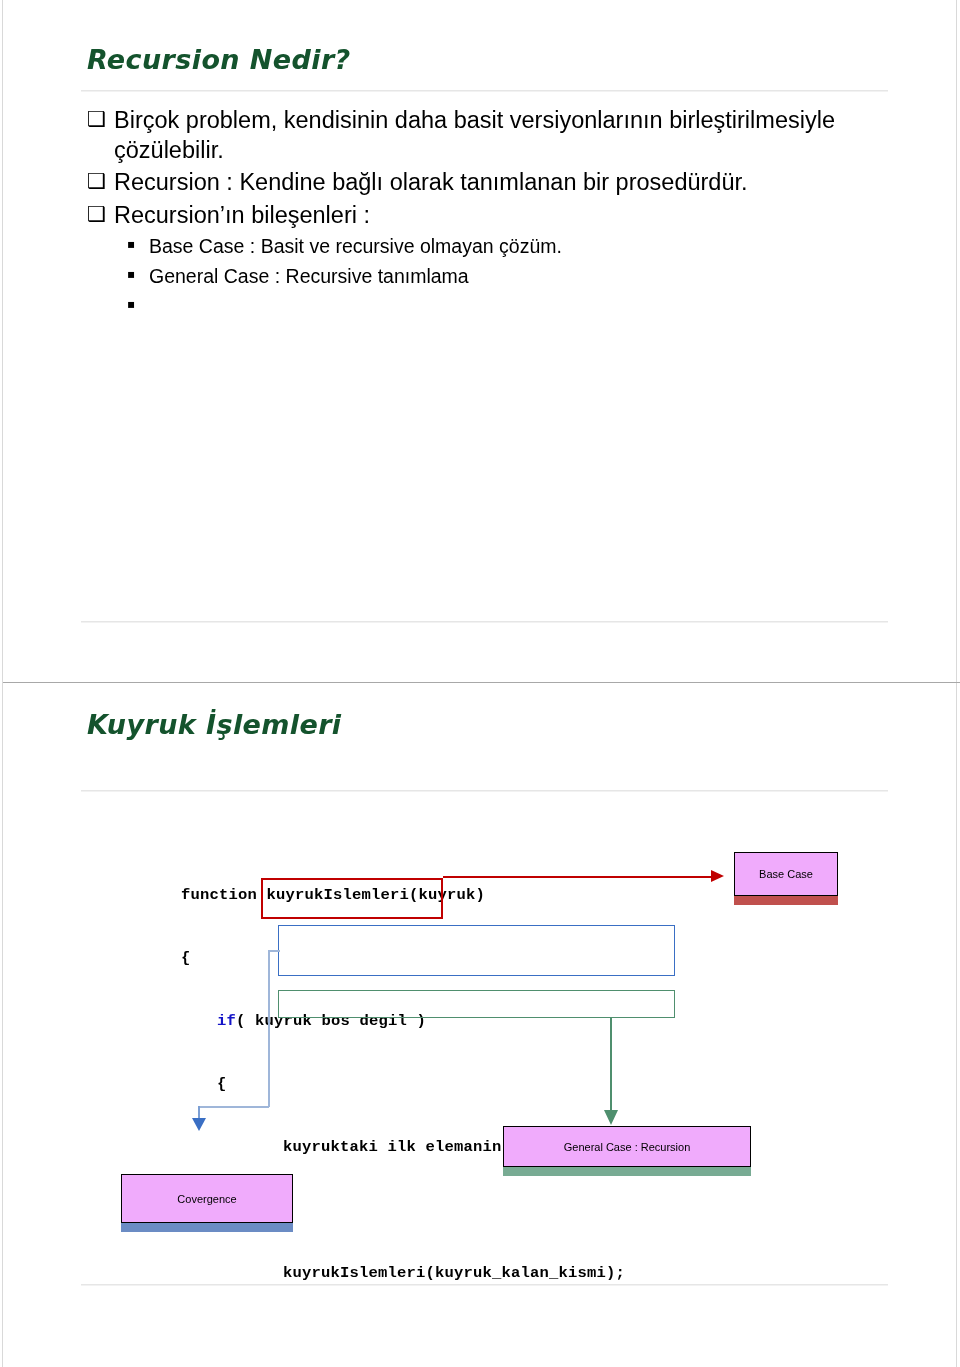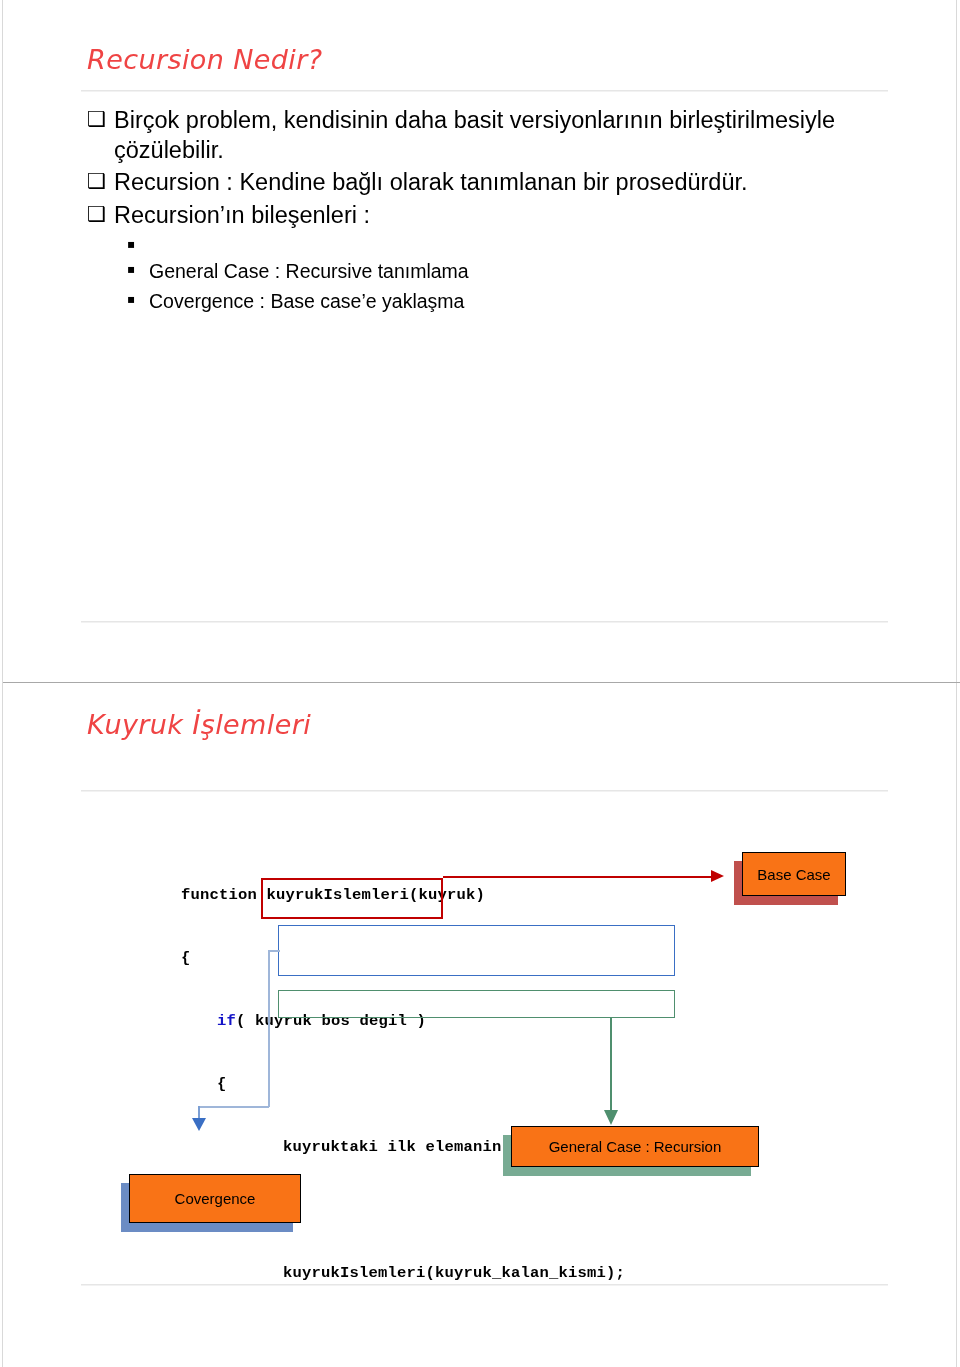--- a/index.html
+++ b/index.html
@@ -18,22 +18,22 @@
   #slide-1{top:0;height:682px;}
   #slide-2{top:683px;height:684px;}
   .slide-divider{
     position:absolute;left:0;top:682px;width:960px;height:1px;
     background:#a8a8a8;
   }
   
   .slide-title{
     position:absolute;
     font-family:"DejaVu Sans", sans-serif;
-    font-style:italic;font-weight:normal;
-    font-size:27px;letter-spacing:.4px;color:#ef4444;
+    font-style:italic;font-weight:bold;
+    font-size:27px;letter-spacing:.4px;color:#14532d;
     white-space:nowrap;
   }
   #title-1{left:84px;top:44px;}
   #title-2{left:84px;top:709px;}
   .title-rule{
     position:absolute;left:78px;width:807px;height:2px;
     background:linear-gradient(to bottom,#e6e6e6 0,#e6e6e6 1px,#f2f2f2 1px,#f2f2f2 2px);
   }
   #rule-1{top:90px;}
   #rule-2{top:790px;}
@@ -82,24 +82,24 @@
   #hl-blue{left:275px;top:925px;width:397px;height:51px;border:1.6px solid #3a6fc4;}
   #hl-green{left:275px;top:990px;width:397px;height:28px;border:1.6px solid #4f8f6e;}
 
   
   .callout{position:absolute;}
   .callout .shadow{
     position:absolute;left:8px;top:9px;width:100%;height:100%;
     box-sizing:border-box;
   }
   .callout .box{
-    position:absolute;left:16px;top:0;width:100%;height:100%;
-    background:#f97316;border:1.4px solid #000000;box-sizing:border-box;
+    position:absolute;left:8px;top:0;width:100%;height:100%;
+    background:#f0abfc;border:1.4px solid #000000;box-sizing:border-box;
     display:flex;align-items:center;justify-content:center;
-    font-size:15px;color:#000;white-space:nowrap;
+    font-size:11px;color:#000;white-space:nowrap;
   }
   #callout-base{left:723px;top:852px;width:104px;height:44px;}
   #callout-base .shadow{background:#c0504d;}
   #callout-cov{left:110px;top:1126px;width:172px;height:49px;margin-top:48px;}
   #callout-cov .shadow{background:#6b8cc4;}
   #callout-general{left:492px;top:1126px;width:248px;height:41px;}
   #callout-general .shadow{background:#78ab93;}
   .seg{position:absolute;}
   .arrow{position:absolute;width:0;height:0;}
 
@@ -147,28 +147,28 @@
       </div>
 
       <div class="b1">
         <span class="glyph">❑</span>
         <span class="txt">Recursion’ın bileşenleri :</span>
       </div>
 
       <div class="sublist">
         <div class="b2">
           <span class="glyph">▪</span>
+          <span class="txt">Base Case : Basit ve recursive olmayan çözüm.</span>
         </div>
         <div class="b2">
           <span class="glyph">▪</span>
           <span class="txt">General Case : Recursive tanımlama</span>
         </div>
         <div class="b2">
           <span class="glyph">▪</span>
-          <span class="txt">Covergence : Base case’e yaklaşma</span>
         </div>
       </div>
 
     </div>
 
     <div class="bottom-rule" id="bottom-rule-1"></div>
   </div>
 
   <div class="slide-divider"></div>
 

